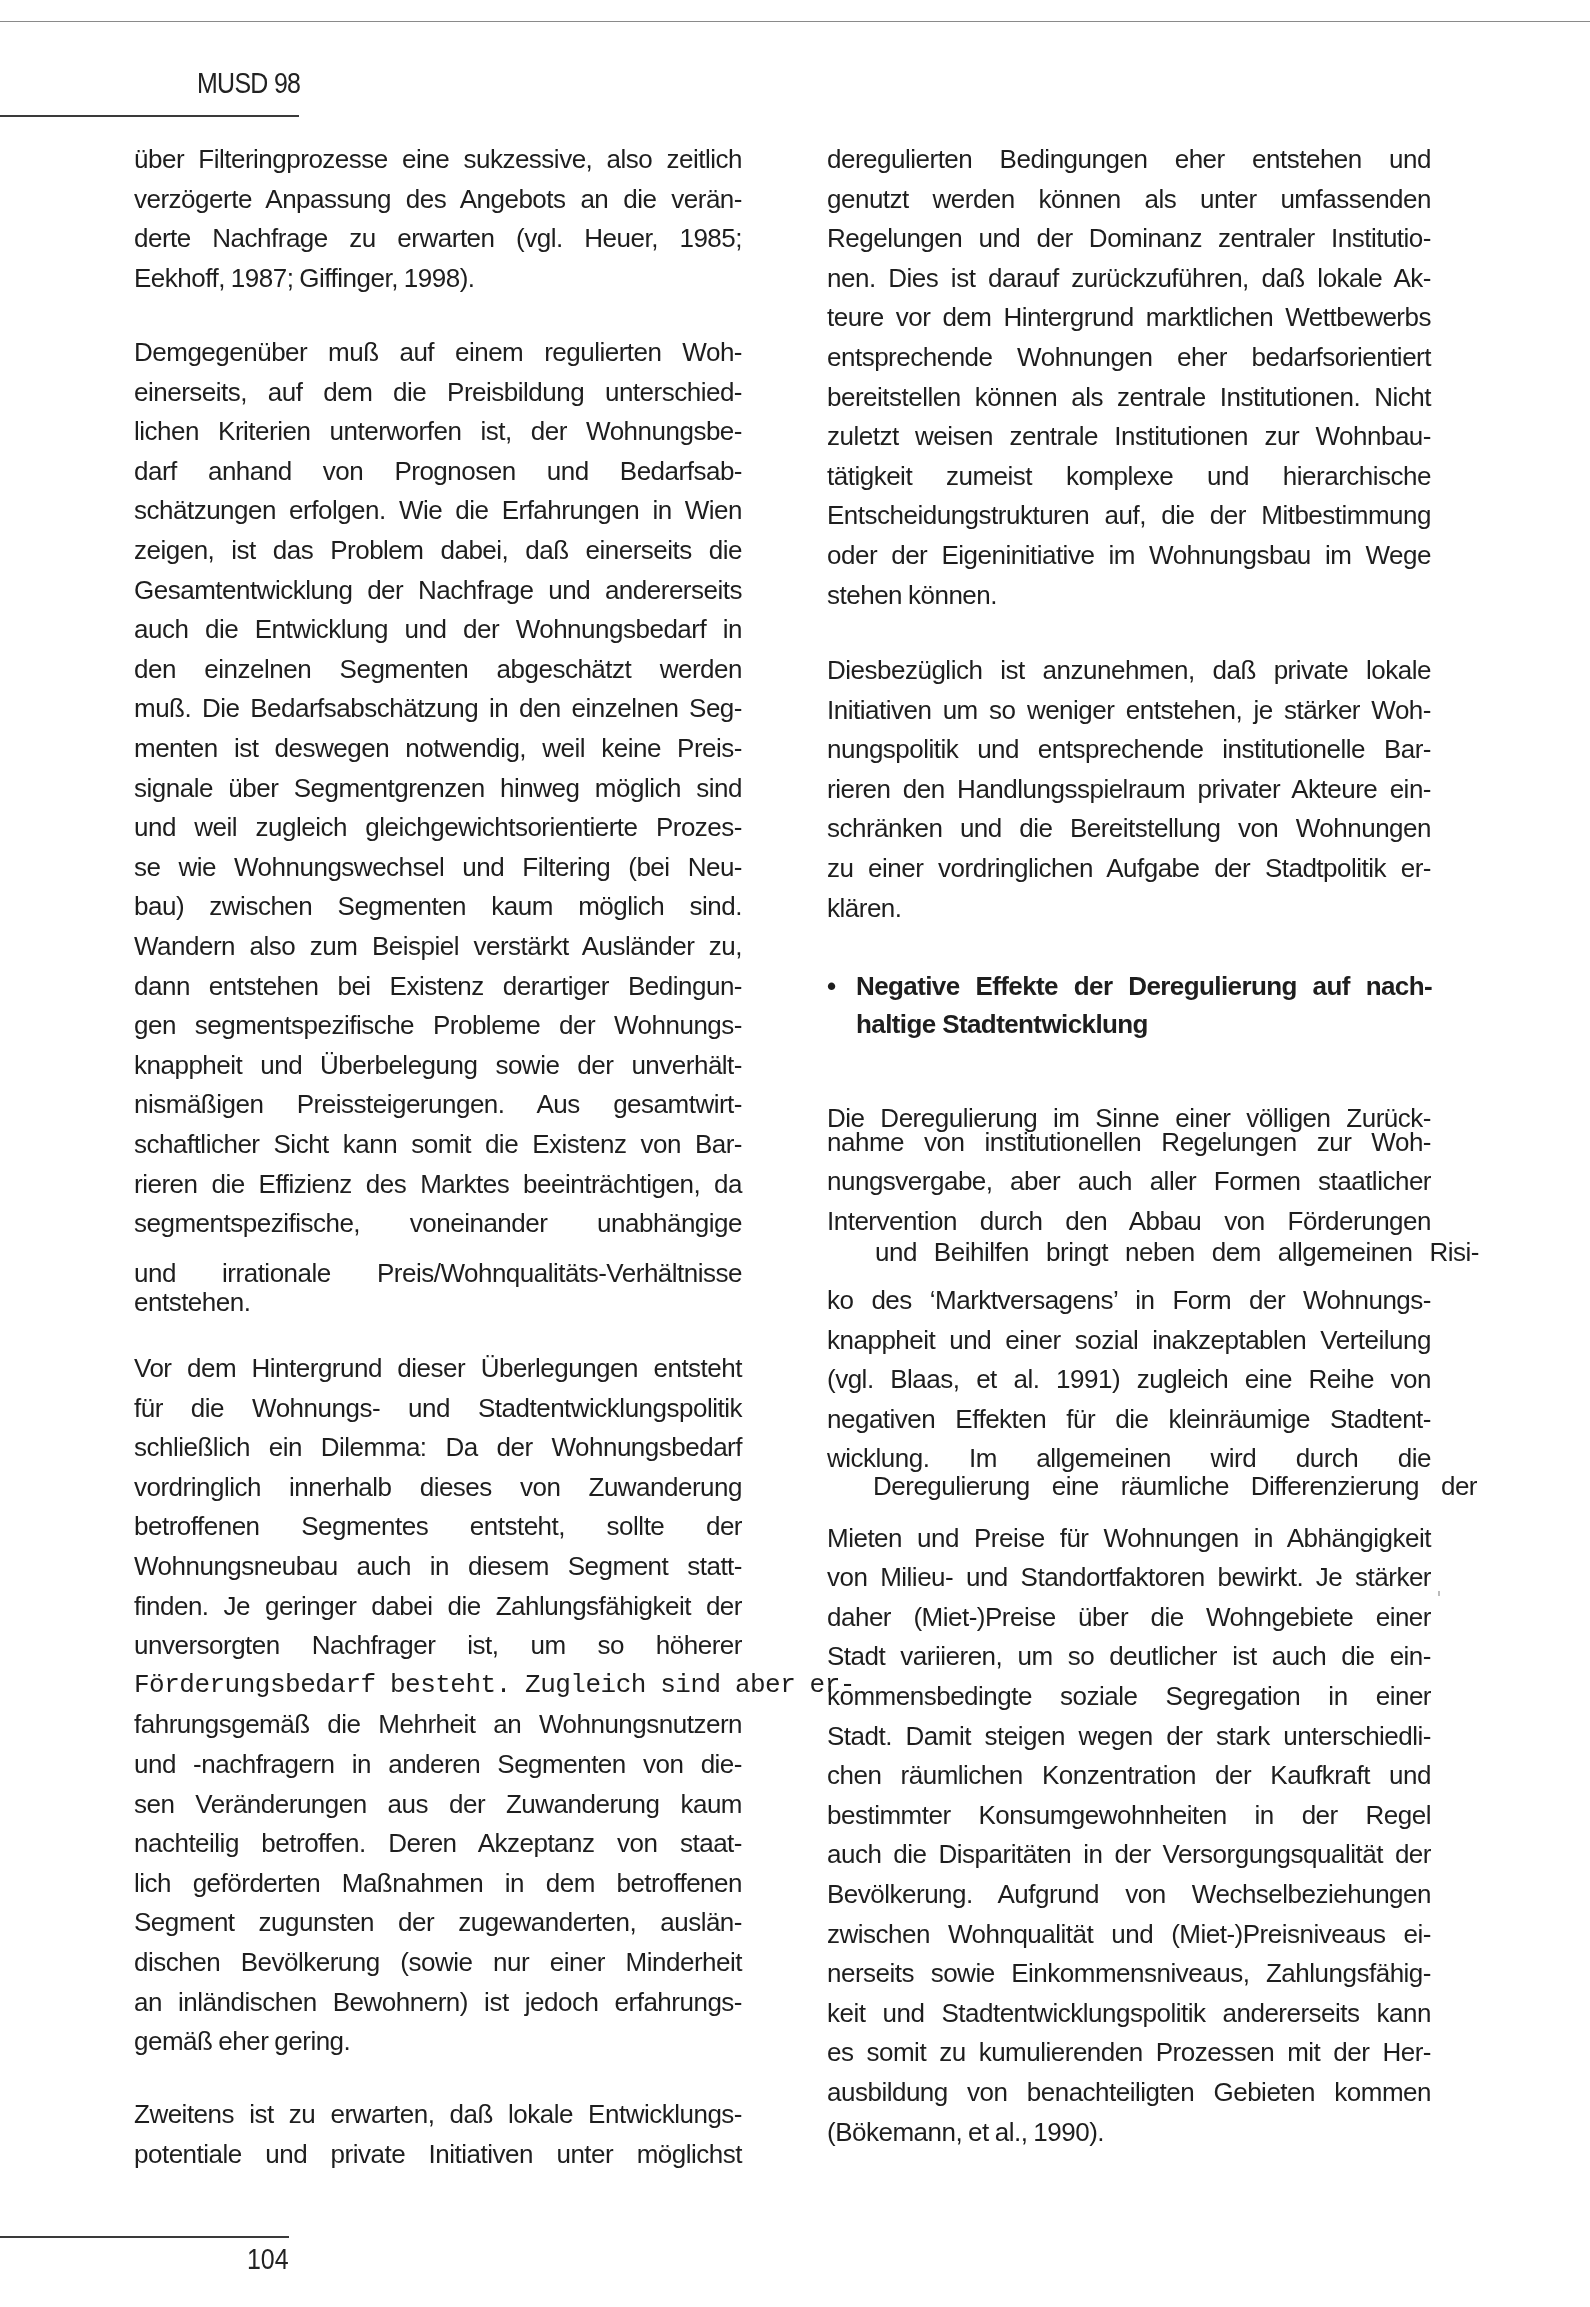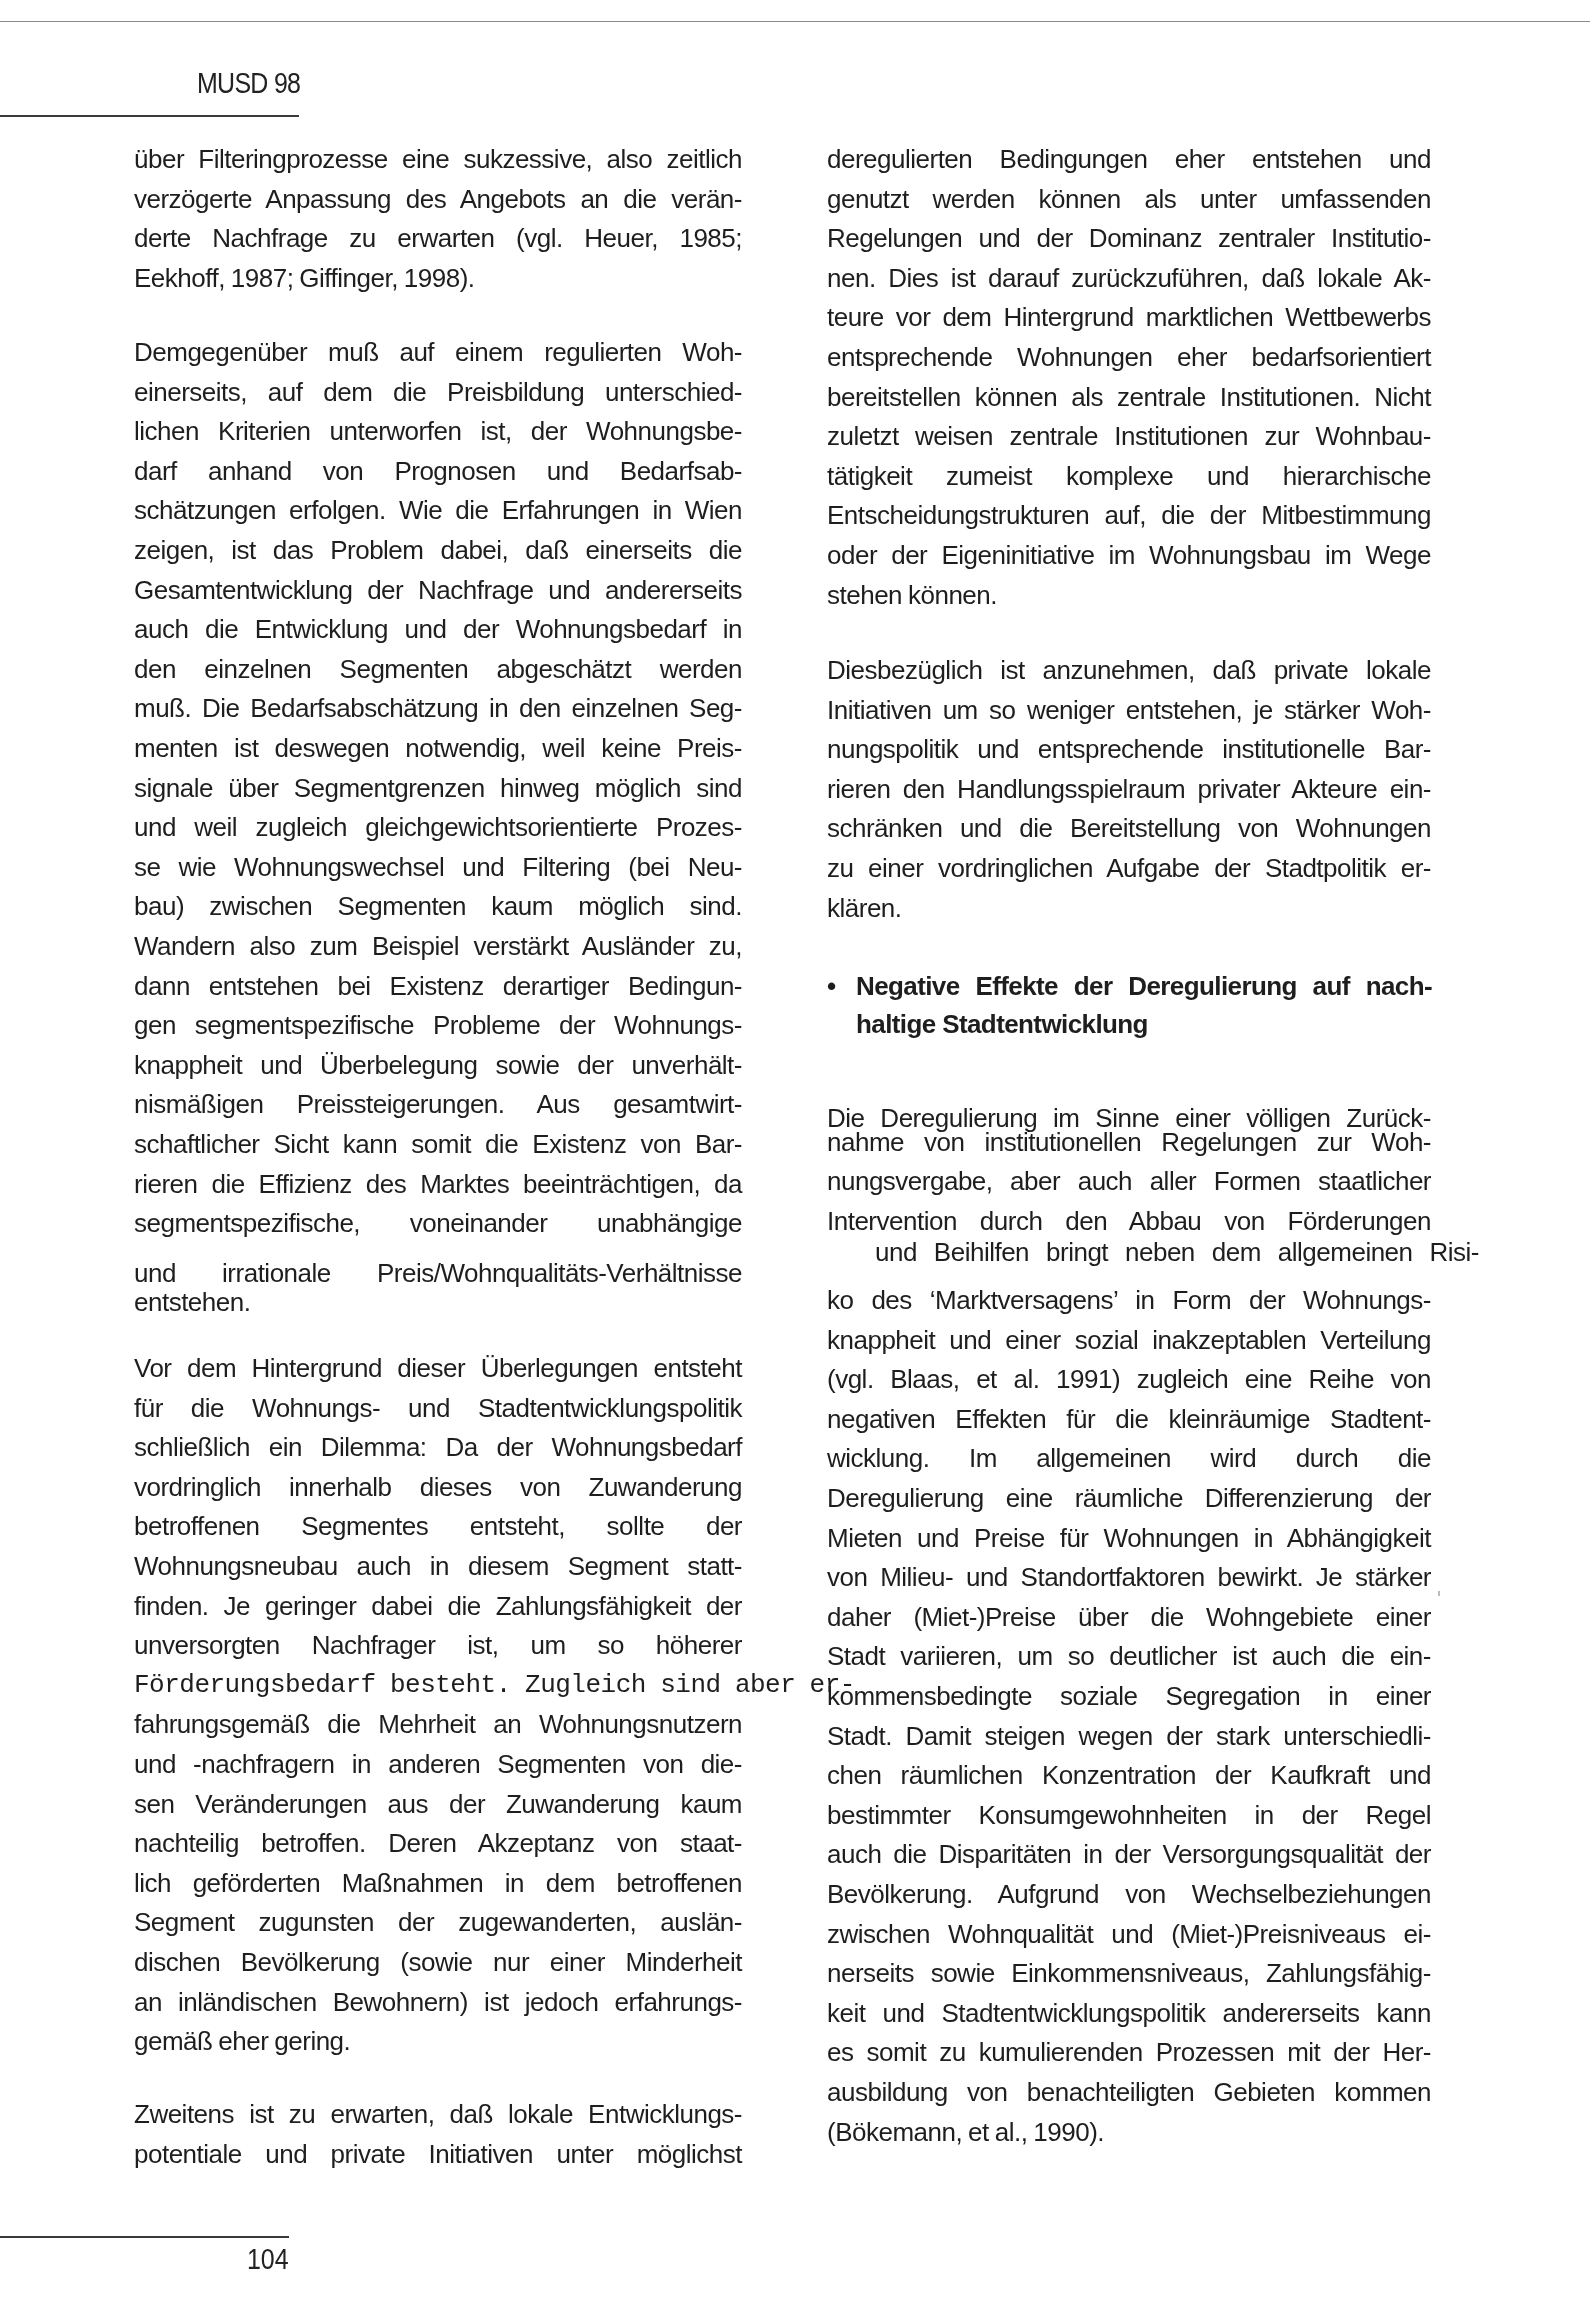--- a/index.html
+++ b/index.html
@@ -127,21 +127,21 @@
       <div class="line" style="top: 16px;">Die Deregulierung im Sinne einer völligen Zurück-</div>
       <div class="line" style="top: 40px;">nahme von institutionellen Regelungen zur Woh-</div>
       <div class="line" style="top: 79px;">nungsvergabe, aber auch aller Formen staatlicher</div>
       <div class="line" style="top: 119px;">Intervention durch den Abbau von Förderungen</div>
       <div class="line" style="top: 150px; margin-left: 48px;">und Beihilfen bringt neben dem allgemeinen Risi-</div>
       <div class="line" style="top: 198px;">ko des ‘Marktversagens’ in Form der Wohnungs-</div>
       <div class="line" style="top: 238px;">knappheit und einer sozial inakzeptablen Verteilung</div>
       <div class="line" style="top: 277px;">(vgl. Blaas, et al. 1991) zugleich eine Reihe von</div>
       <div class="line" style="top: 317px;">negativen Effekten für die kleinräumige Stadtent-</div>
       <div class="line" style="top: 356px;">wicklung. Im allgemeinen wird durch die</div>
-      <div class="line" style="top: 396px;">Deregulierung eine räumliche Differenzierung der</div>
+      <div class="line" style="top: 384px; margin-left: 46px;">Deregulierung eine räumliche Differenzierung der</div>
       <div class="line" style="top: 436px;">Mieten und Preise für Wohnungen in Abhängigkeit</div>
       <div class="line" style="top: 475px;">von Milieu- und Standortfaktoren bewirkt. Je stärker</div>
       <div class="line" style="top: 515px;">daher (Miet-)Preise über die Wohngebiete einer</div>
       <div class="line" style="top: 554px;">Stadt variieren, um so deutlicher ist auch die ein-</div>
       <div class="line" style="top: 594px;">kommensbedingte soziale Segregation in einer</div>
       <div class="line" style="top: 634px;">Stadt. Damit steigen wegen der stark unterschiedli-</div>
       <div class="line" style="top: 673px;">chen räumlichen Konzentration der Kaufkraft und</div>
       <div class="line" style="top: 713px;">bestimmter Konsumgewohnheiten in der Regel</div>
       <div class="line" style="top: 752px;">auch die Disparitäten in der Versorgungsqualität der</div>
       <div class="line" style="top: 792px;">Bevölkerung. Aufgrund von Wechselbeziehungen</div>

